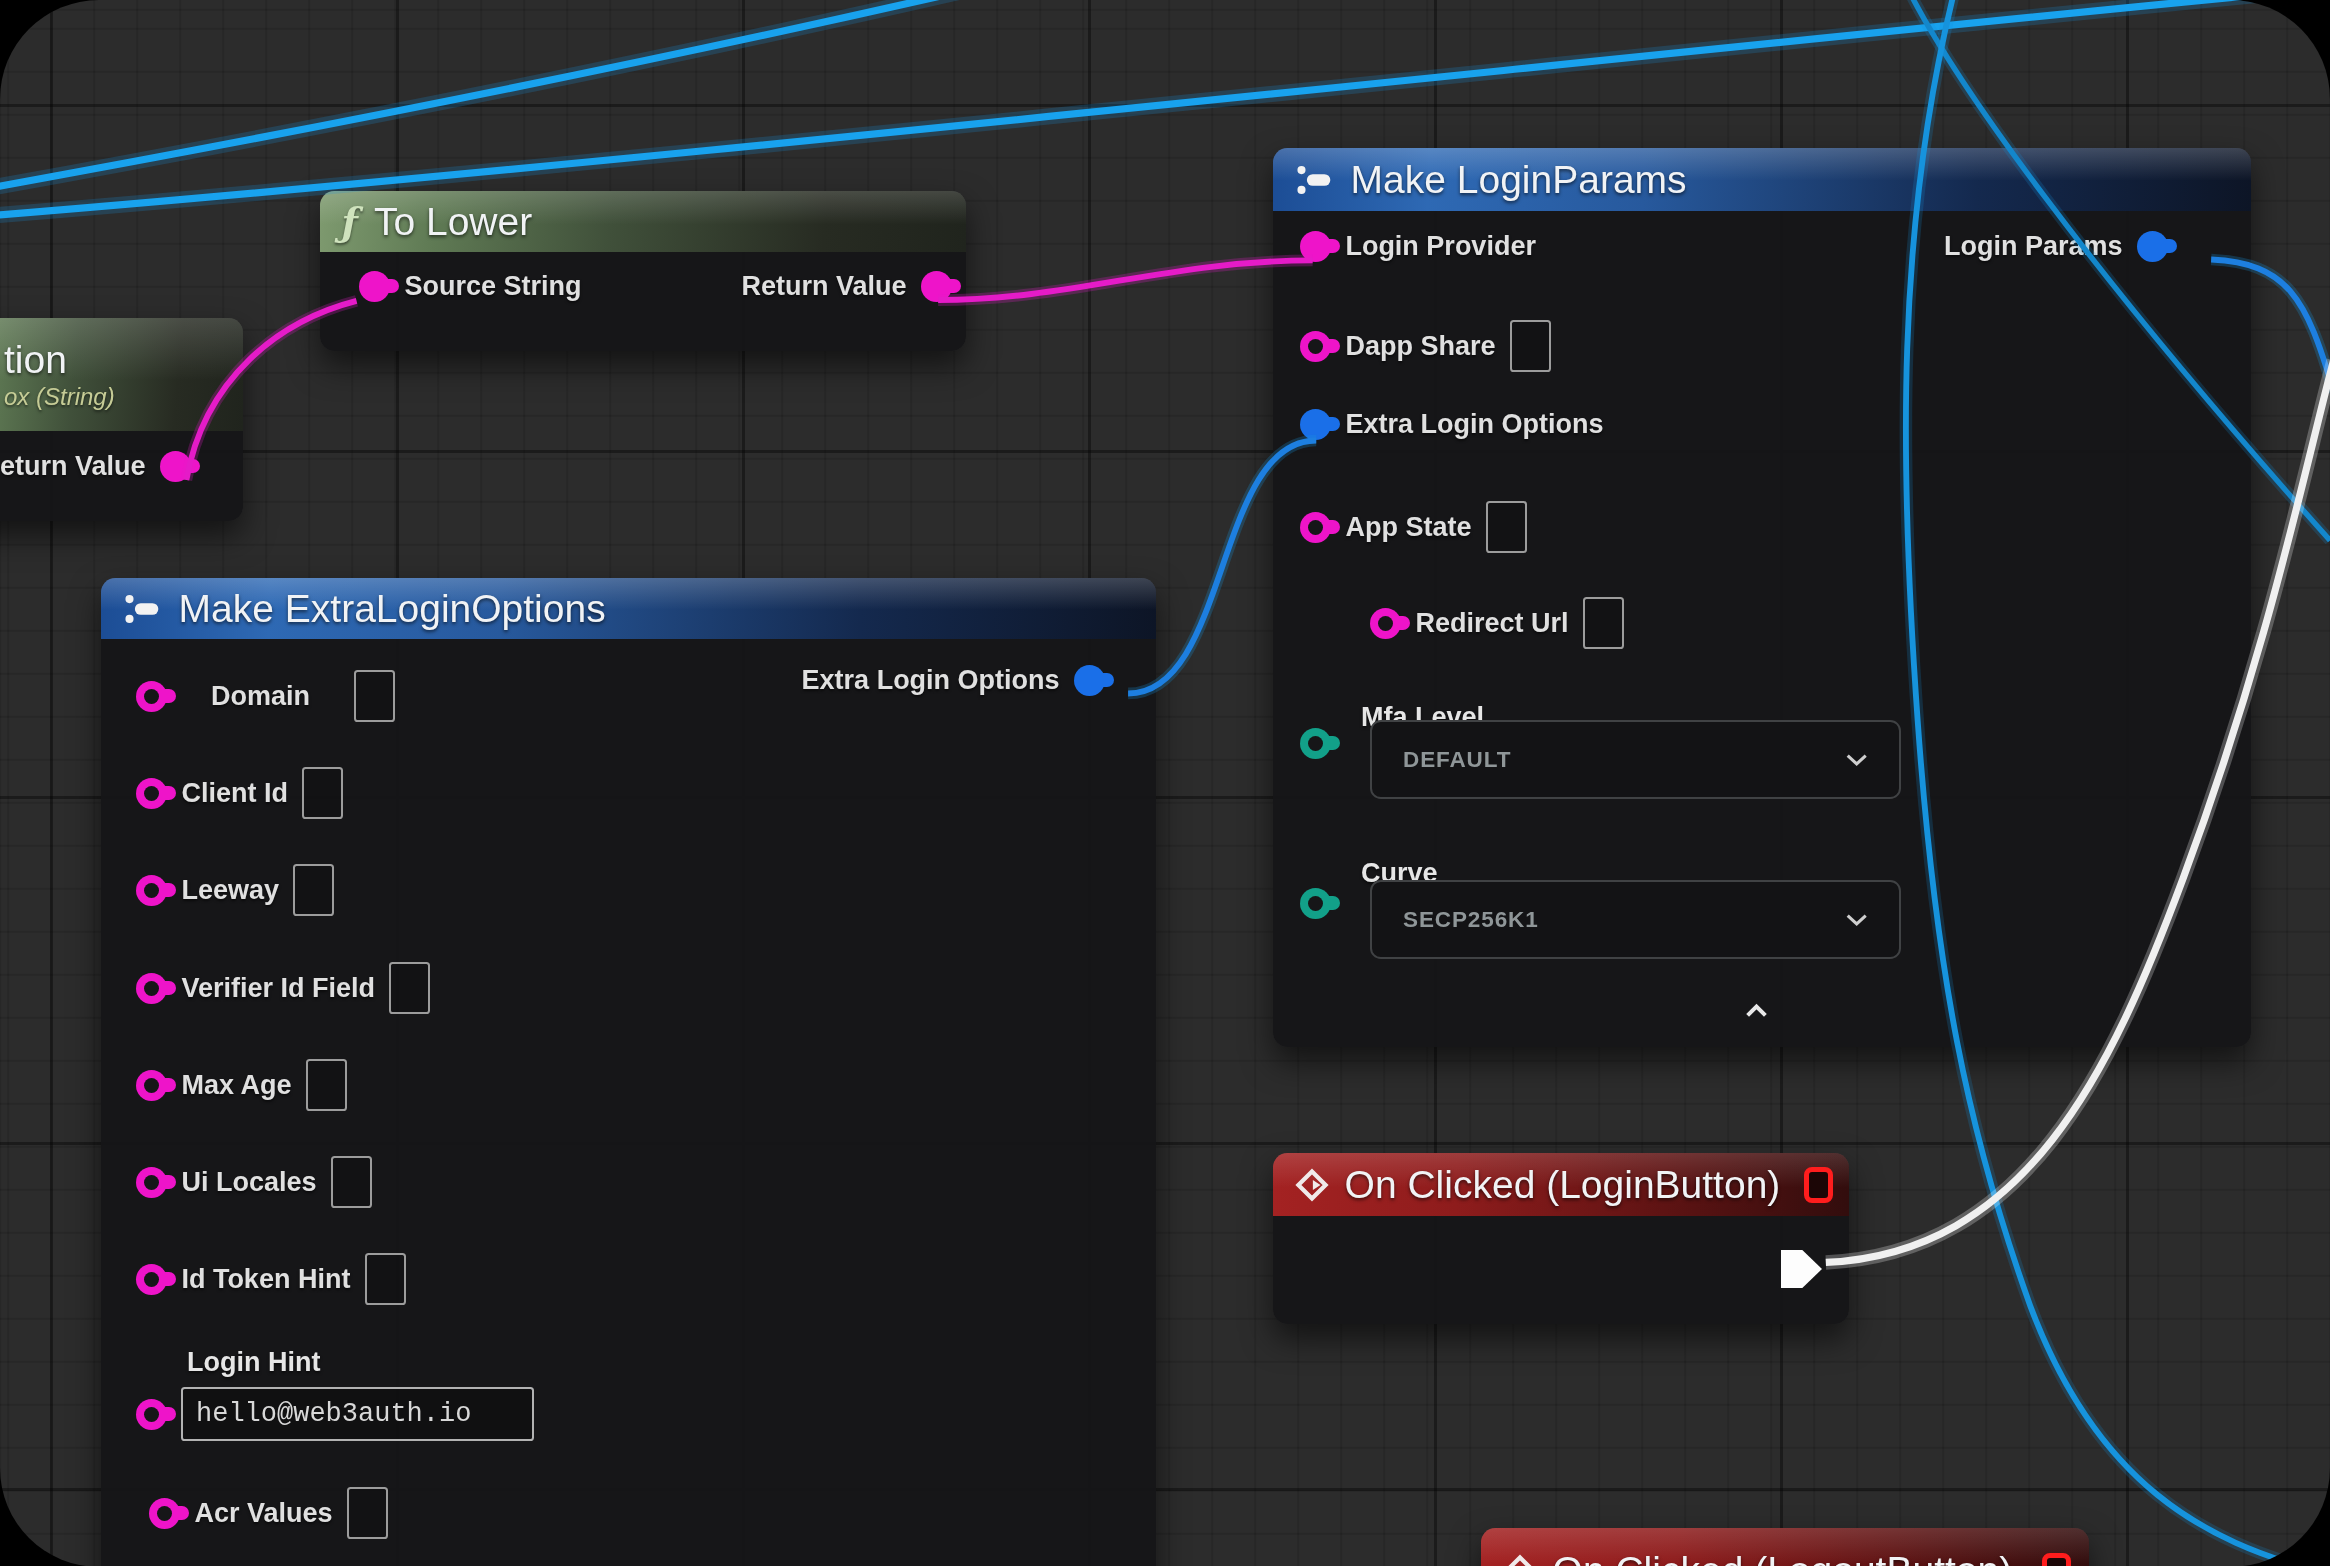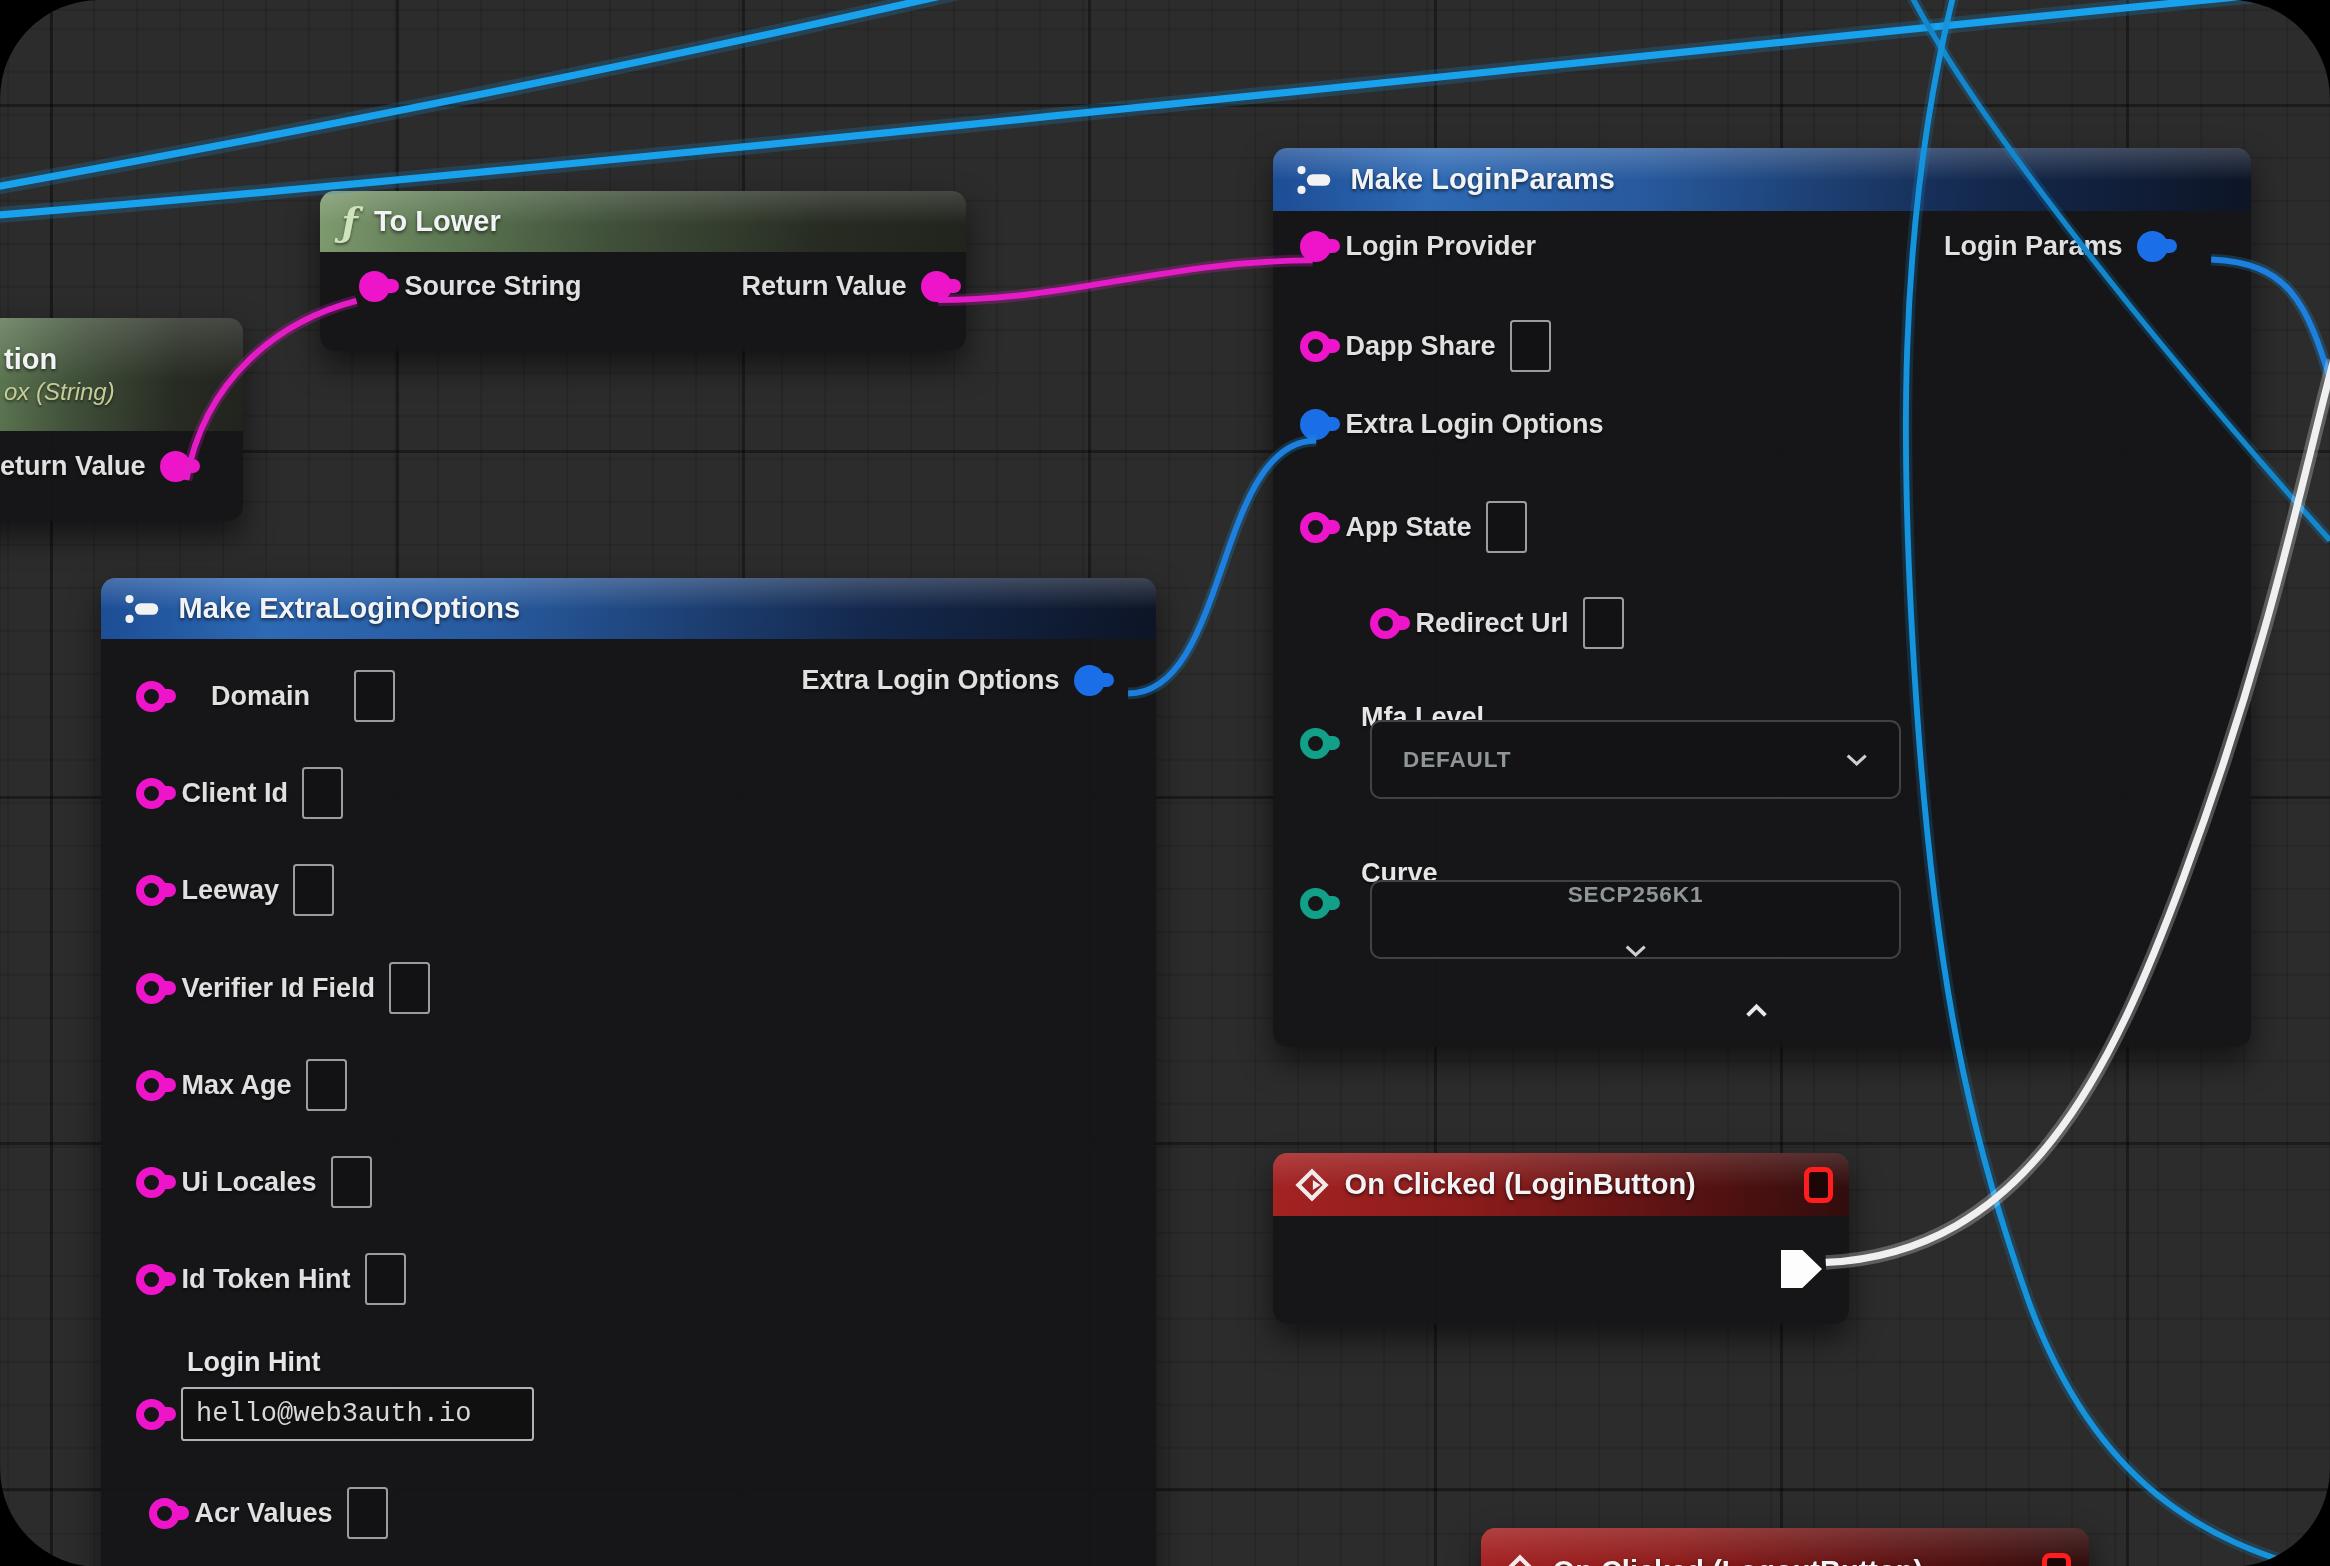--- a/index.html
+++ b/index.html
@@ -15,21 +15,21 @@
   .node{position:absolute;background:rgba(22,22,24,0.97);border-radius:14.4px;
     box-shadow:0 14.4px 31px rgba(0,0,0,0.55), inset 0 1.8px 0 rgba(255,255,255,0.14);z-index:10;}
   .hdr{position:absolute;left:0;right:0;top:0;border-radius:14.4px 14.4px 0 0;display:flex;align-items:center;
     gap:16px;padding:0 21.6px;box-sizing:border-box;}
   .hdr-green{background:linear-gradient(180deg, rgba(255,255,255,0.16), rgba(255,255,255,0) 55%),
     linear-gradient(95deg,#7e9a6f 0%,#5f7a54 18%,#40503a 45%,#272b22 78%,#20241d 100%);}
   .hdr-blue{background:linear-gradient(180deg, rgba(255,255,255,0.20), rgba(255,255,255,0) 52%),
     linear-gradient(92deg,#1c4d95 0%,#2e69b4 16%,#27599d 38%,#14294e 72%,#0d1526 100%);}
   .hdr-red{background:linear-gradient(180deg, rgba(255,255,255,0.14), rgba(255,255,255,0) 55%),
     linear-gradient(92deg,#a42222 0%,#8e1c1c 32%,#5e1313 68%,#320d0d 100%);}
-  .title{font-size:29px;font-weight:700;color:#f1f3f5;text-shadow:0 1.8px 3.6px rgba(0,0,0,0.6);white-space:nowrap;}
+  .title{font-size:39px;font-weight:400;color:#f1f3f5;text-shadow:0 1.8px 3.6px rgba(0,0,0,0.6);white-space:nowrap;}
   .subtitle{font-size:24px;font-style:italic;color:#c6cc96;text-shadow:0 1.8px 2.7px rgba(0,0,0,0.5);white-space:nowrap;}
   .row{position:absolute;display:flex;align-items:center;gap:14.4px;z-index:12;}
   .plabel{font-size:27px;font-weight:600;color:#e0e0e0;text-shadow:0 1.8px 2.7px rgba(0,0,0,0.55);white-space:nowrap;}
   .pin{position:relative;width:31px;height:31px;border-radius:50%;background:var(--c);flex:0 0 auto;}
   .pin::after{content:'';position:absolute;left:28px;top:8px;width:11.7px;height:14.4px;background:var(--c);
     border-radius:0 8px 8px 0;}
   .pin.hollow::before{content:'';position:absolute;inset:8px;background:#161618;border-radius:50%;}
   .pin-magenta{--c:#ee14c9;}
   .pin-blue{--c:#1a6fe8;}
   .pin-teal{--c:#12a089;}
@@ -189,21 +189,21 @@
     <span class="ddvalue">DEFAULT</span>
     <svg width="23.4" height="13.5" viewBox="0 0 26 15">
       <path d="M3 3 L13 12 L23 3" stroke="#cfcfcf" stroke-width="3.5" fill="none"></path>
       </svg>
   </div>
 
   <div class="grouplabel" style="left:1361px;top:858px;">Curve</div>
   <div class="row" style="left:1300px;top:888px;">
     <span class="pin pin-teal hollow"></span>
   </div>
-  <div class="dropdown" style="left:1370px;top:880px;flex-direction:column;">
+  <div class="dropdown" style="left:1370px;top:880px;">
     <span class="ddvalue">SECP256K1</span>
     <svg width="23.4" height="13.5" viewBox="0 0 26 15">
       <path d="M3 3 L13 12 L23 3" stroke="#cfcfcf" stroke-width="3.5" fill="none"></path>
       </svg>
   </div>
 
   <div class="row" style="right:162px;top:231px;">
     <span class="plabel">Login Params</span>
     <span class="pin pin-blue"></span>
   </div>

